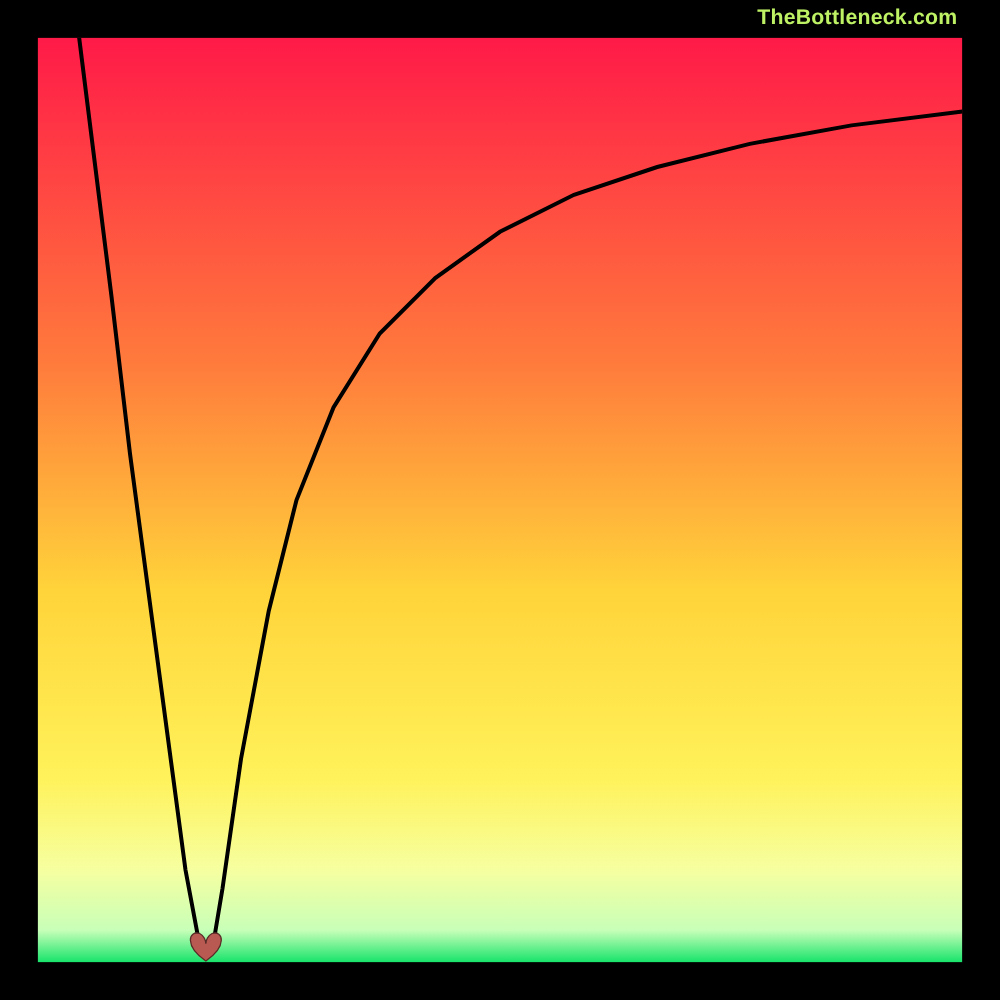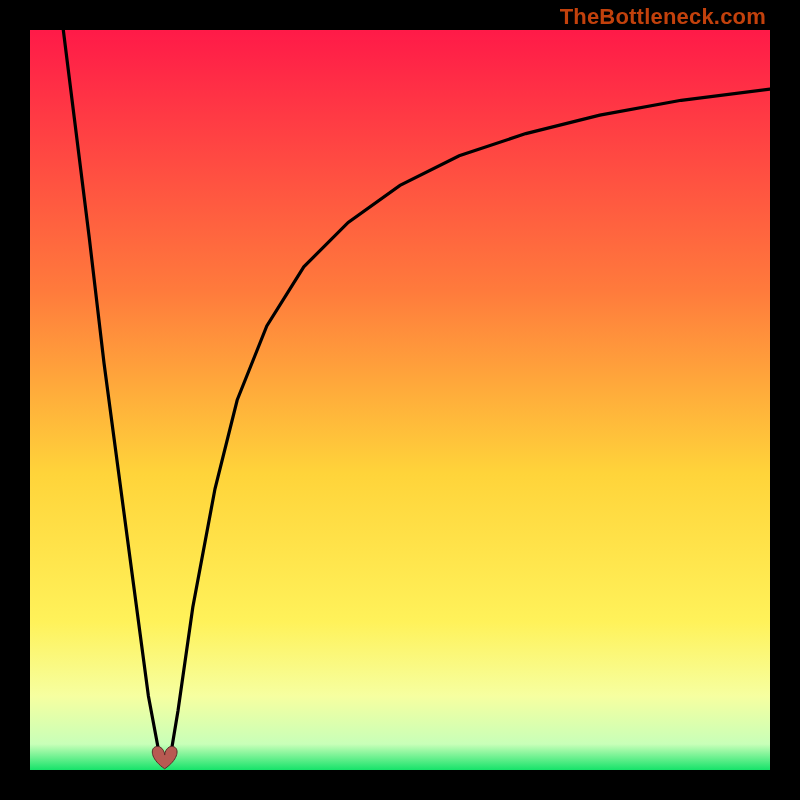--- a/index.html
+++ b/index.html
@@ -31,22 +31,22 @@
     position: absolute;
     left: 0;
     top: 0;
     width: 100%;
     height: 100%;
   }
   .watermark {
     position: absolute;
     top: 4px;
     right: 34px;
-    color: #c2410c;
-    font-size: 22px;
+    color: #bef264;
+    font-size: 17px;
     font-weight: 600;
     user-select: none;
     letter-spacing: 0.2px;
   }
   svg.curve {
     position: absolute;
     left: 0;
     top: 0;
     width: 100%;
     height: 100%;

